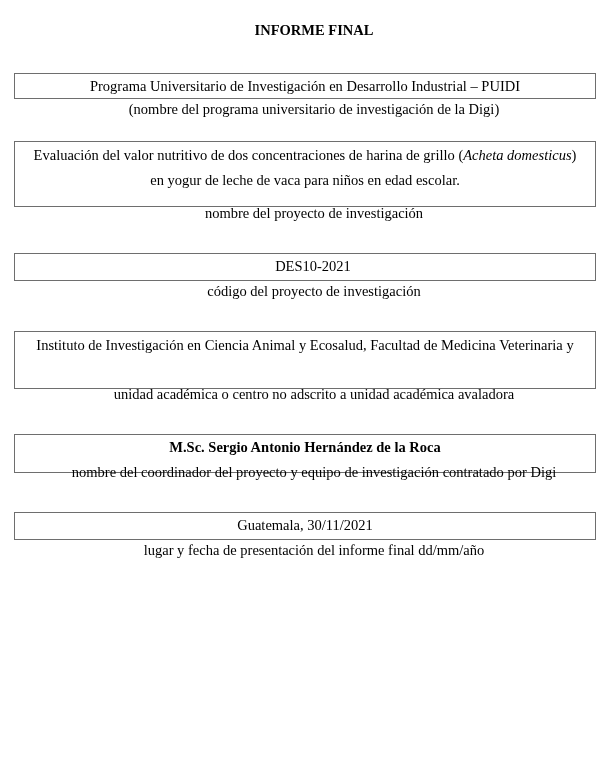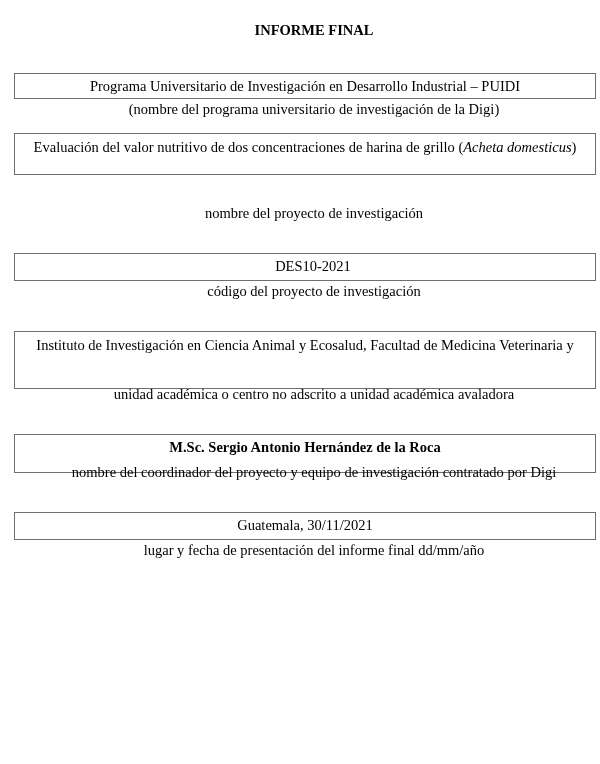--- a/index.html
+++ b/index.html
@@ -16,22 +16,23 @@
 </head>
 <body>
 
 <div class="title">INFORME FINAL</div>
 
 <div class="box" style="top:73px;height:26px;line-height:24px;">
   <span class="line">Programa Universitario de Investigación en Desarrollo Industrial – PUIDI</span>
 </div>
 <div class="caption" style="top:99px;">(nombre del programa universitario de investigación de la Digi)</div>
 
-<div class="box" style="top:133px;height:42px;padding-top:1px;">
+<div class="box" style="top:141px;height:66px;padding-top:1px;">
   <span class="line"><span>Evaluación del valor nutritivo de dos concentraciones de harina de grillo (</span><i>Acheta domesticus</i><span>)</span></span>
+  <span class="line">en yogur de leche de vaca para niños en edad escolar.</span>
 </div>
 <div class="caption" style="top:203px;">nombre del proyecto de investigación</div>
 
 <div class="box" style="top:253px;height:28px;line-height:24px;padding-left:16px;">
   <span class="line">DES10-2021</span>
 </div>
 <div class="caption" style="top:281px;">código del proyecto de investigación</div>
 
 <div class="box" style="top:331px;height:58px;padding-top:1px;">
   <span class="line">Instituto de Investigación en Ciencia Animal y Ecosalud, Facultad de Medicina Veterinaria y</span>

